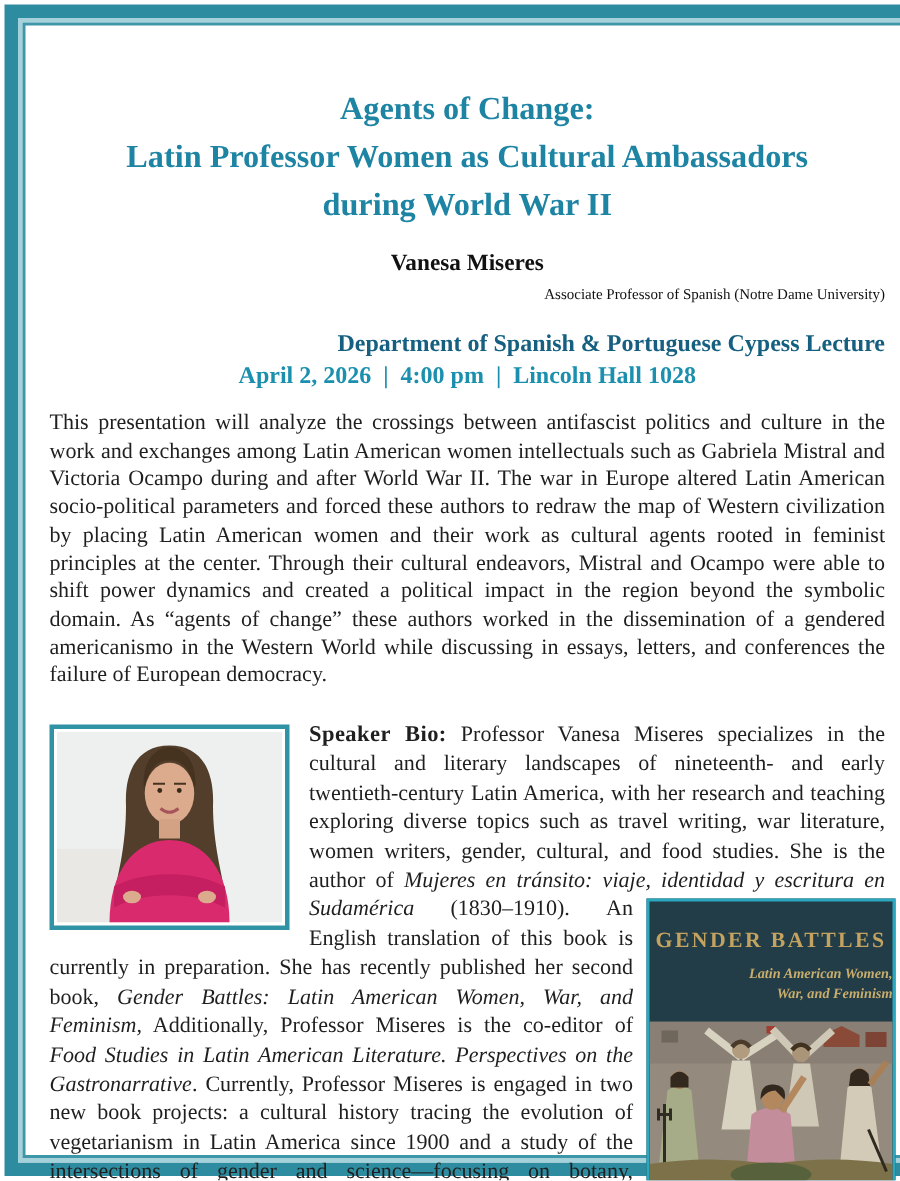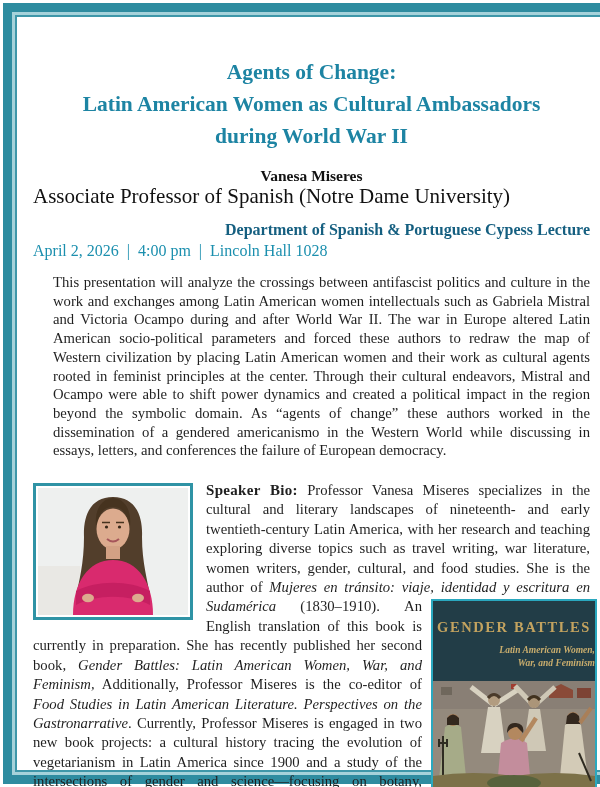--- a/index.html
+++ b/index.html
@@ -12,27 +12,27 @@
   
   .frame-outer{position:absolute;inset:3px;border:9px solid #2e8ca0;pointer-events:none;}
   .frame-mid{position:absolute;inset:0;border:3px solid #a5d2da;}
   .frame-inner{position:absolute;inset:0;border:2px solid #3e97a9;}
   .content{position:absolute;left:33px;right:33px;top:18px;bottom:18px;}
 
   .title-block{margin-top:38px;text-align:center;color:#1d84a3;font-weight:bold;
     font-size:21.5px;line-height:32px;}
   .speaker-name{margin-top:13px;text-align:center;font-weight:bold;
     font-size:15.5px;line-height:21px;color:#111;}
-  .speaker-affiliation{text-align:left;font-size:21px;line-height:21px;color:#111;}
+  .speaker-affiliation{text-align:right;font-size:10px;line-height:21px;color:#111;}
   .series-line{margin-top:12px;text-align:right;font-weight:bold;font-size:16px;
     line-height:21px;color:#155f80;}
-  .event-line{text-align:left;font-weight:normal;font-size:16px;line-height:22px;
+  .event-line{text-align:center;font-weight:bold;font-size:16px;line-height:22px;
     color:#1b8fae;white-space:pre-wrap;}
 
-  .abstract{margin-top:11px;font-size:14.7px;line-height:18.7px;text-align:justify;margin-left:20px;}
+  .abstract{margin-top:11px;font-size:14.7px;line-height:18.7px;text-align:justify;}
 
   .bio{margin-top:21px;font-size:14.7px;line-height:19.4px;text-align:justify;position:relative;}
   .bio::after{content:"";display:block;clear:both;}
   .bio-label{font-weight:bold;font-size:15px;letter-spacing:0.3px;}
 
   .photo-frame{float:left;width:150px;height:127px;border:3px solid #2f93a5;background:#ffffff;
     padding:2px;margin:2px 13px 6px 0;display:block;}
   .photo-frame svg{display:block;width:150px;height:127px;}
 
   .cover{float:right;display:block;width:162px;background:#223d47;border:2px solid #2aa8bf;
@@ -51,21 +51,21 @@
   <div class="frame-outer">
     <div class="frame-mid">
       <div class="frame-inner"></div>
     </div>
   </div>
 
   <div class="content">
 
     <div class="title-block">
       <div>Agents of Change:</div>
-      <div>Latin American Women as Cultural Ambassadors</div>
+      <div>Latin Professor Women as Cultural Ambassadors</div>
       <div>during World War II</div>
     </div>
 
     <div class="speaker-name">Vanesa Miseres</div>
     <div class="speaker-affiliation">Associate Professor of Spanish (Notre Dame University)</div>
 
     <div class="series-line">Department of Spanish &amp; Portuguese Cypess Lecture</div>
     <div class="event-line">April 2, 2026  |  4:00 pm  |  Lincoln Hall 1028</div>
 
     <p class="abstract">This presentation will analyze the crossings between antifascist politics and culture in the work and exchanges among Latin American women intellectuals such as Gabriela Mistral and Victoria Ocampo during and after World War II. The war in Europe altered Latin American socio-political parameters and forced these authors to redraw the map of Western civilization by placing Latin American women and their work as cultural agents rooted in feminist principles at the center. Through their cultural endeavors, Mistral and Ocampo were able to shift power dynamics and created a political impact in the region beyond the symbolic domain. As “agents of change” these authors worked in the dissemination of a gendered americanismo in the Western World while discussing in essays, letters, and conferences the failure of European democracy.</p>

